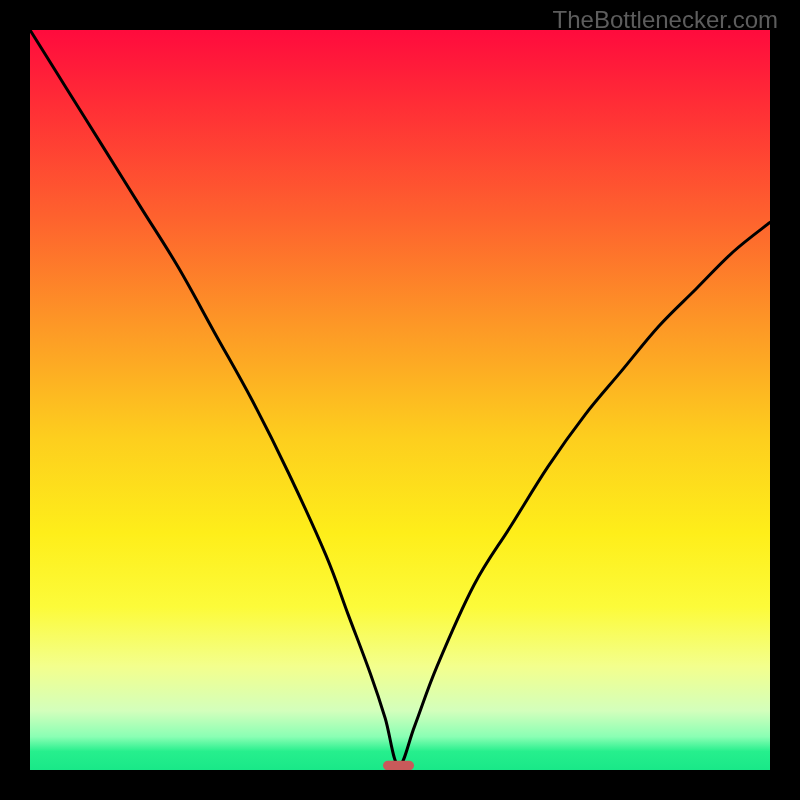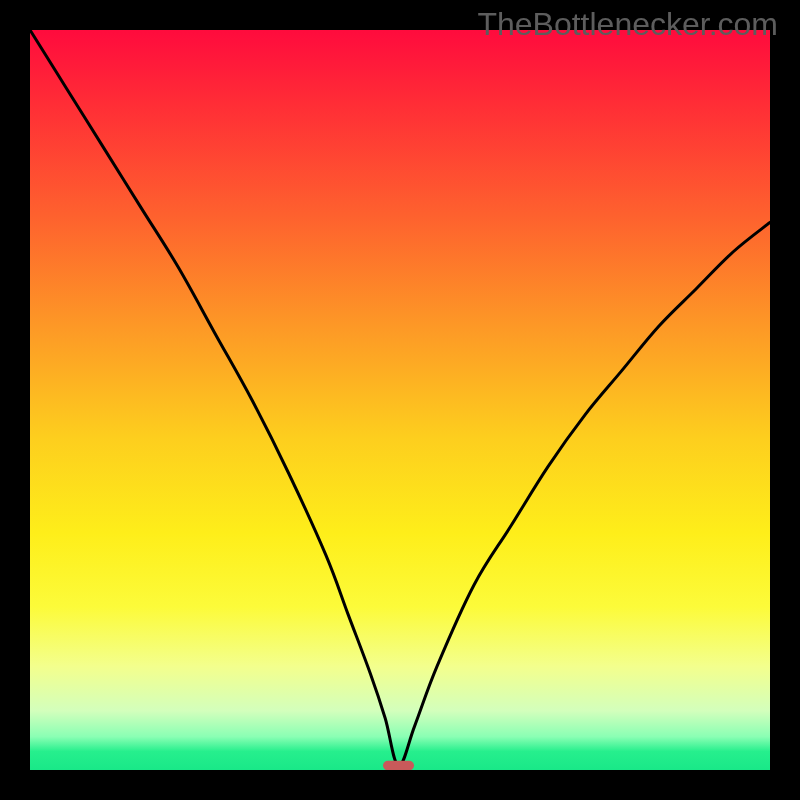--- a/index.html
+++ b/index.html
@@ -24,21 +24,21 @@
     left: 30px;
     top: 30px;
     width: 740px;
     height: 740px;
   }
   .watermark {
     position: absolute;
     top: 6px;
     right: 22px;
     color: #5d5d5d;
-    font-size: 32px;
+    font-size: 24px;
     font-weight: 400;
     letter-spacing: 0px;
     user-select: none;
   }
 </style>
 </head>
 <body>
 
 <div class="frame">
 

